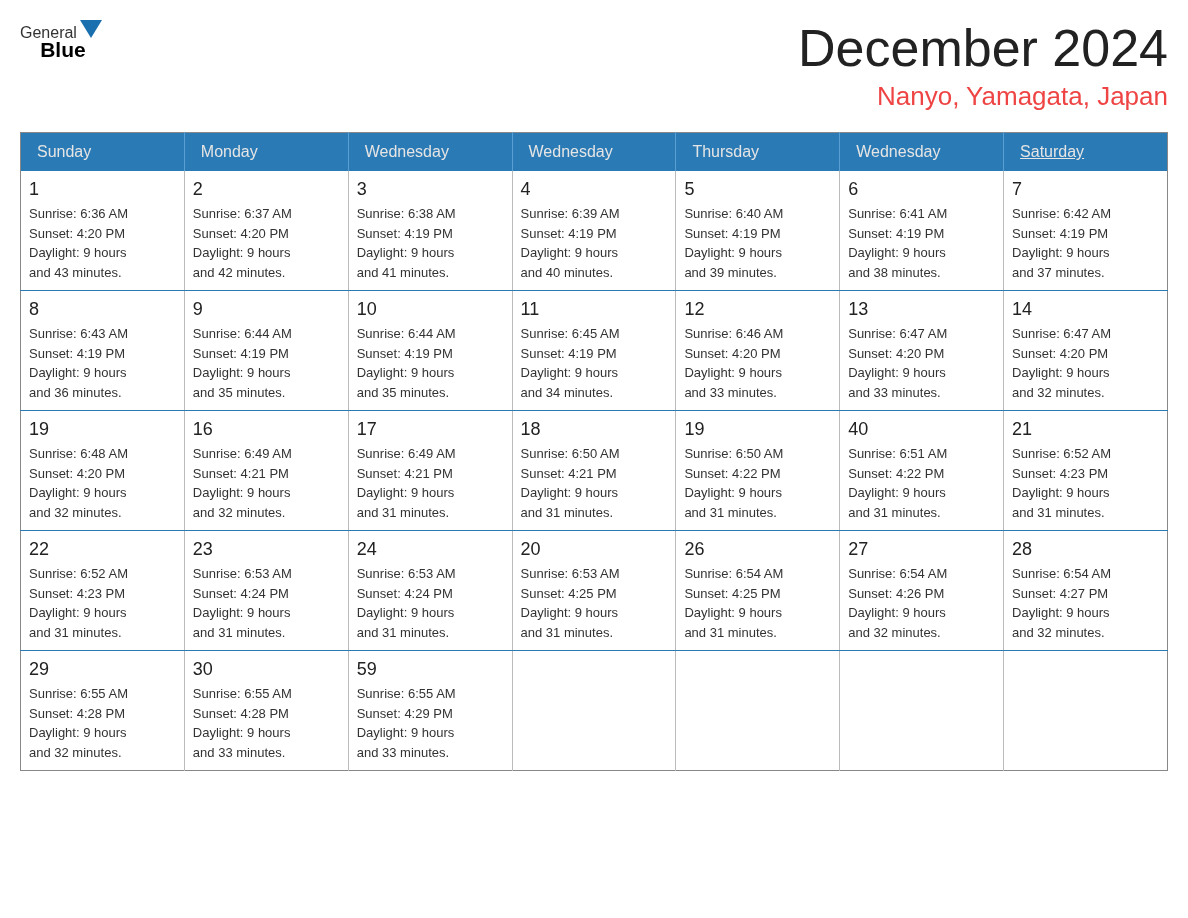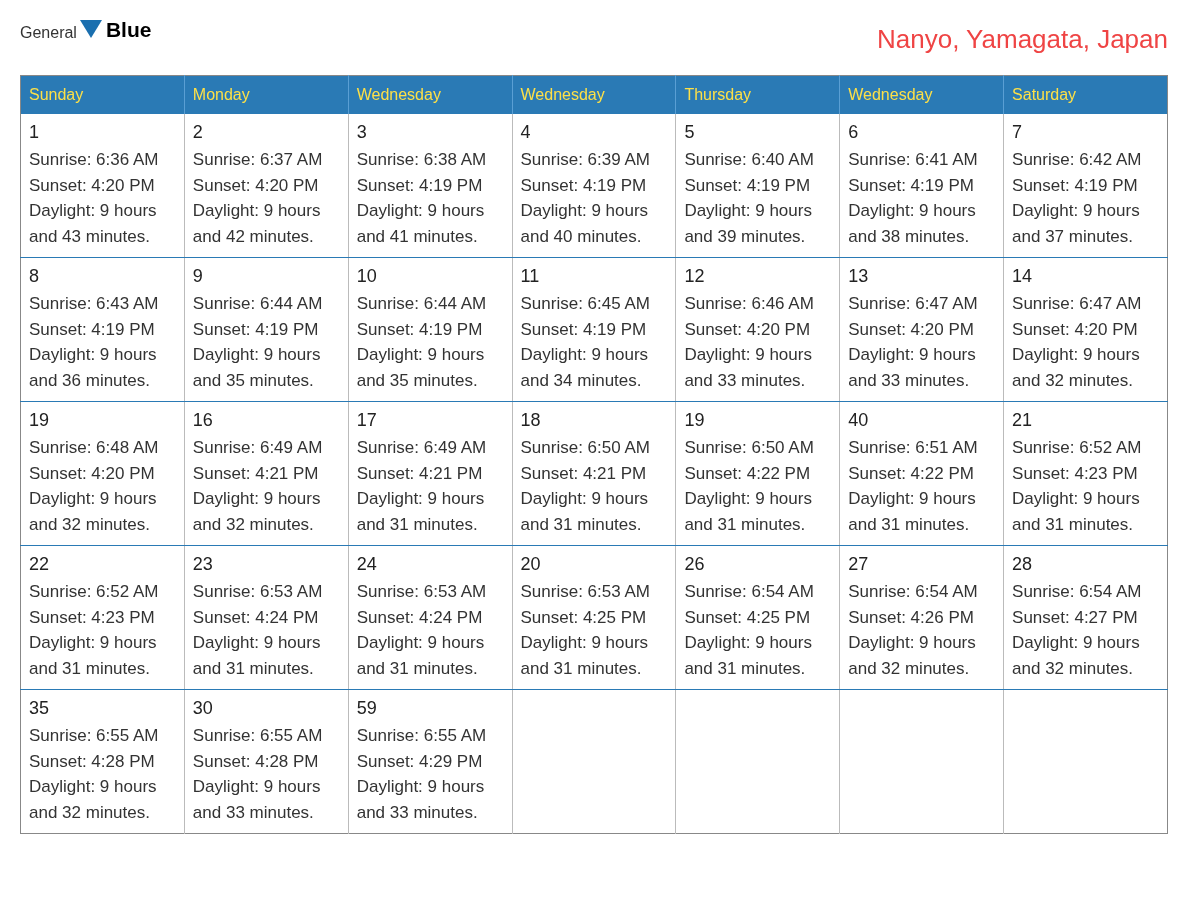--- a/index.html
+++ b/index.html
@@ -11,22 +11,22 @@
       padding: 20px;
     }
     .header {
       display: flex;
       justify-content: space-between;
       align-items: flex-start;
       margin-bottom: 20px;
     }
     .logo {
       display: flex;
-      flex-direction: row;
-      align-items: flex-end;
+      flex-direction: column;
+      align-items: center;
     }
     .logo-general {
       color: #333;
     }
     .logo-blue {
       color: #000000;
       font-size: 21px;
       font-weight: bold;
       margin-top: -4px;
       padding-left: 4px;
@@ -45,29 +45,30 @@
       color: #ef4444;
       margin-top: 4px;
     }
     .calendar {
       width: 100%;
       border-collapse: collapse;
       border: 1px solid #888;
     }
     .calendar th {
       background-color: #2a7ab5;
-      color: #fde047;
-      padding: 10px 8px;
+      color: #e5e5e5;
+      padding: 10px 16px;
       text-align: left;
       font-size: 16px;
       font-weight: normal;
       border-right: 1px solid #5a9fd4;
     }
     .calendar th:last-child {
       border-right: none;
+      text-decoration: underline;
     }
     .calendar td {
       vertical-align: top;
       padding: 8px;
       border-right: 1px solid #bbb;
       border-bottom: 1px solid #2a7ab5;
       width: 14.28%;
       min-height: 110px;
       font-size: 13px;
       color: #333;
@@ -78,21 +79,21 @@
     .calendar tr:last-child td {
       border-bottom: none;
     }
     .day-number {
       font-size: 18px;
       color: #222;
       display: block;
       margin-bottom: 4px;
     }
     .day-info {
-      font-size: 17px;
+      font-size: 13px;
       line-height: 1.5;
       color: #333;
     }
     .empty-cell {
       background: #fff;
     }
     .logo-container {
       display: flex;
       align-items: baseline;
     }
@@ -106,20 +107,21 @@
       <span class="logo-general">General</span>
       <span style="display:inline-block; margin-left:3px; vertical-align:middle;">
         <svg width="22" height="18" viewBox="0 0 22 18">
             <polygon points="0,0 22,0 11,18" fill="#1a6faf"></polygon>
           </svg>
       </span>
     </div>
     <span class="logo-blue">Blue</span>
   </div>
   <div class="title-section">
+    <div class="month-title">December 2024</div>
     <div class="location-title">Nanyo, Yamagata, Japan</div>
   </div>
 </div>
 
 <table class="calendar">
   <thead>
     <tr>
     <th>Sunday</th>
         <th>Monday</th>
         <th>Wednesday</th>
@@ -385,21 +387,21 @@
         <div class="day-info">
           Sunrise: 6:54 AM<br>
           Sunset: 4:27 PM<br>
           Daylight: 9 hours<br>
           and 32 minutes.
         </div>
         </td>
       </tr>
       <tr>
         <td>
-          <span class="day-number">35</span>
+          <span class="day-number">29</span>
         <div class="day-info">
           Sunrise: 6:55 AM<br>
           Sunset: 4:28 PM<br>
           Daylight: 9 hours<br>
           and 32 minutes.
         </div>
         </td>
         <td>
           <span class="day-number">30</span>
         <div class="day-info">

